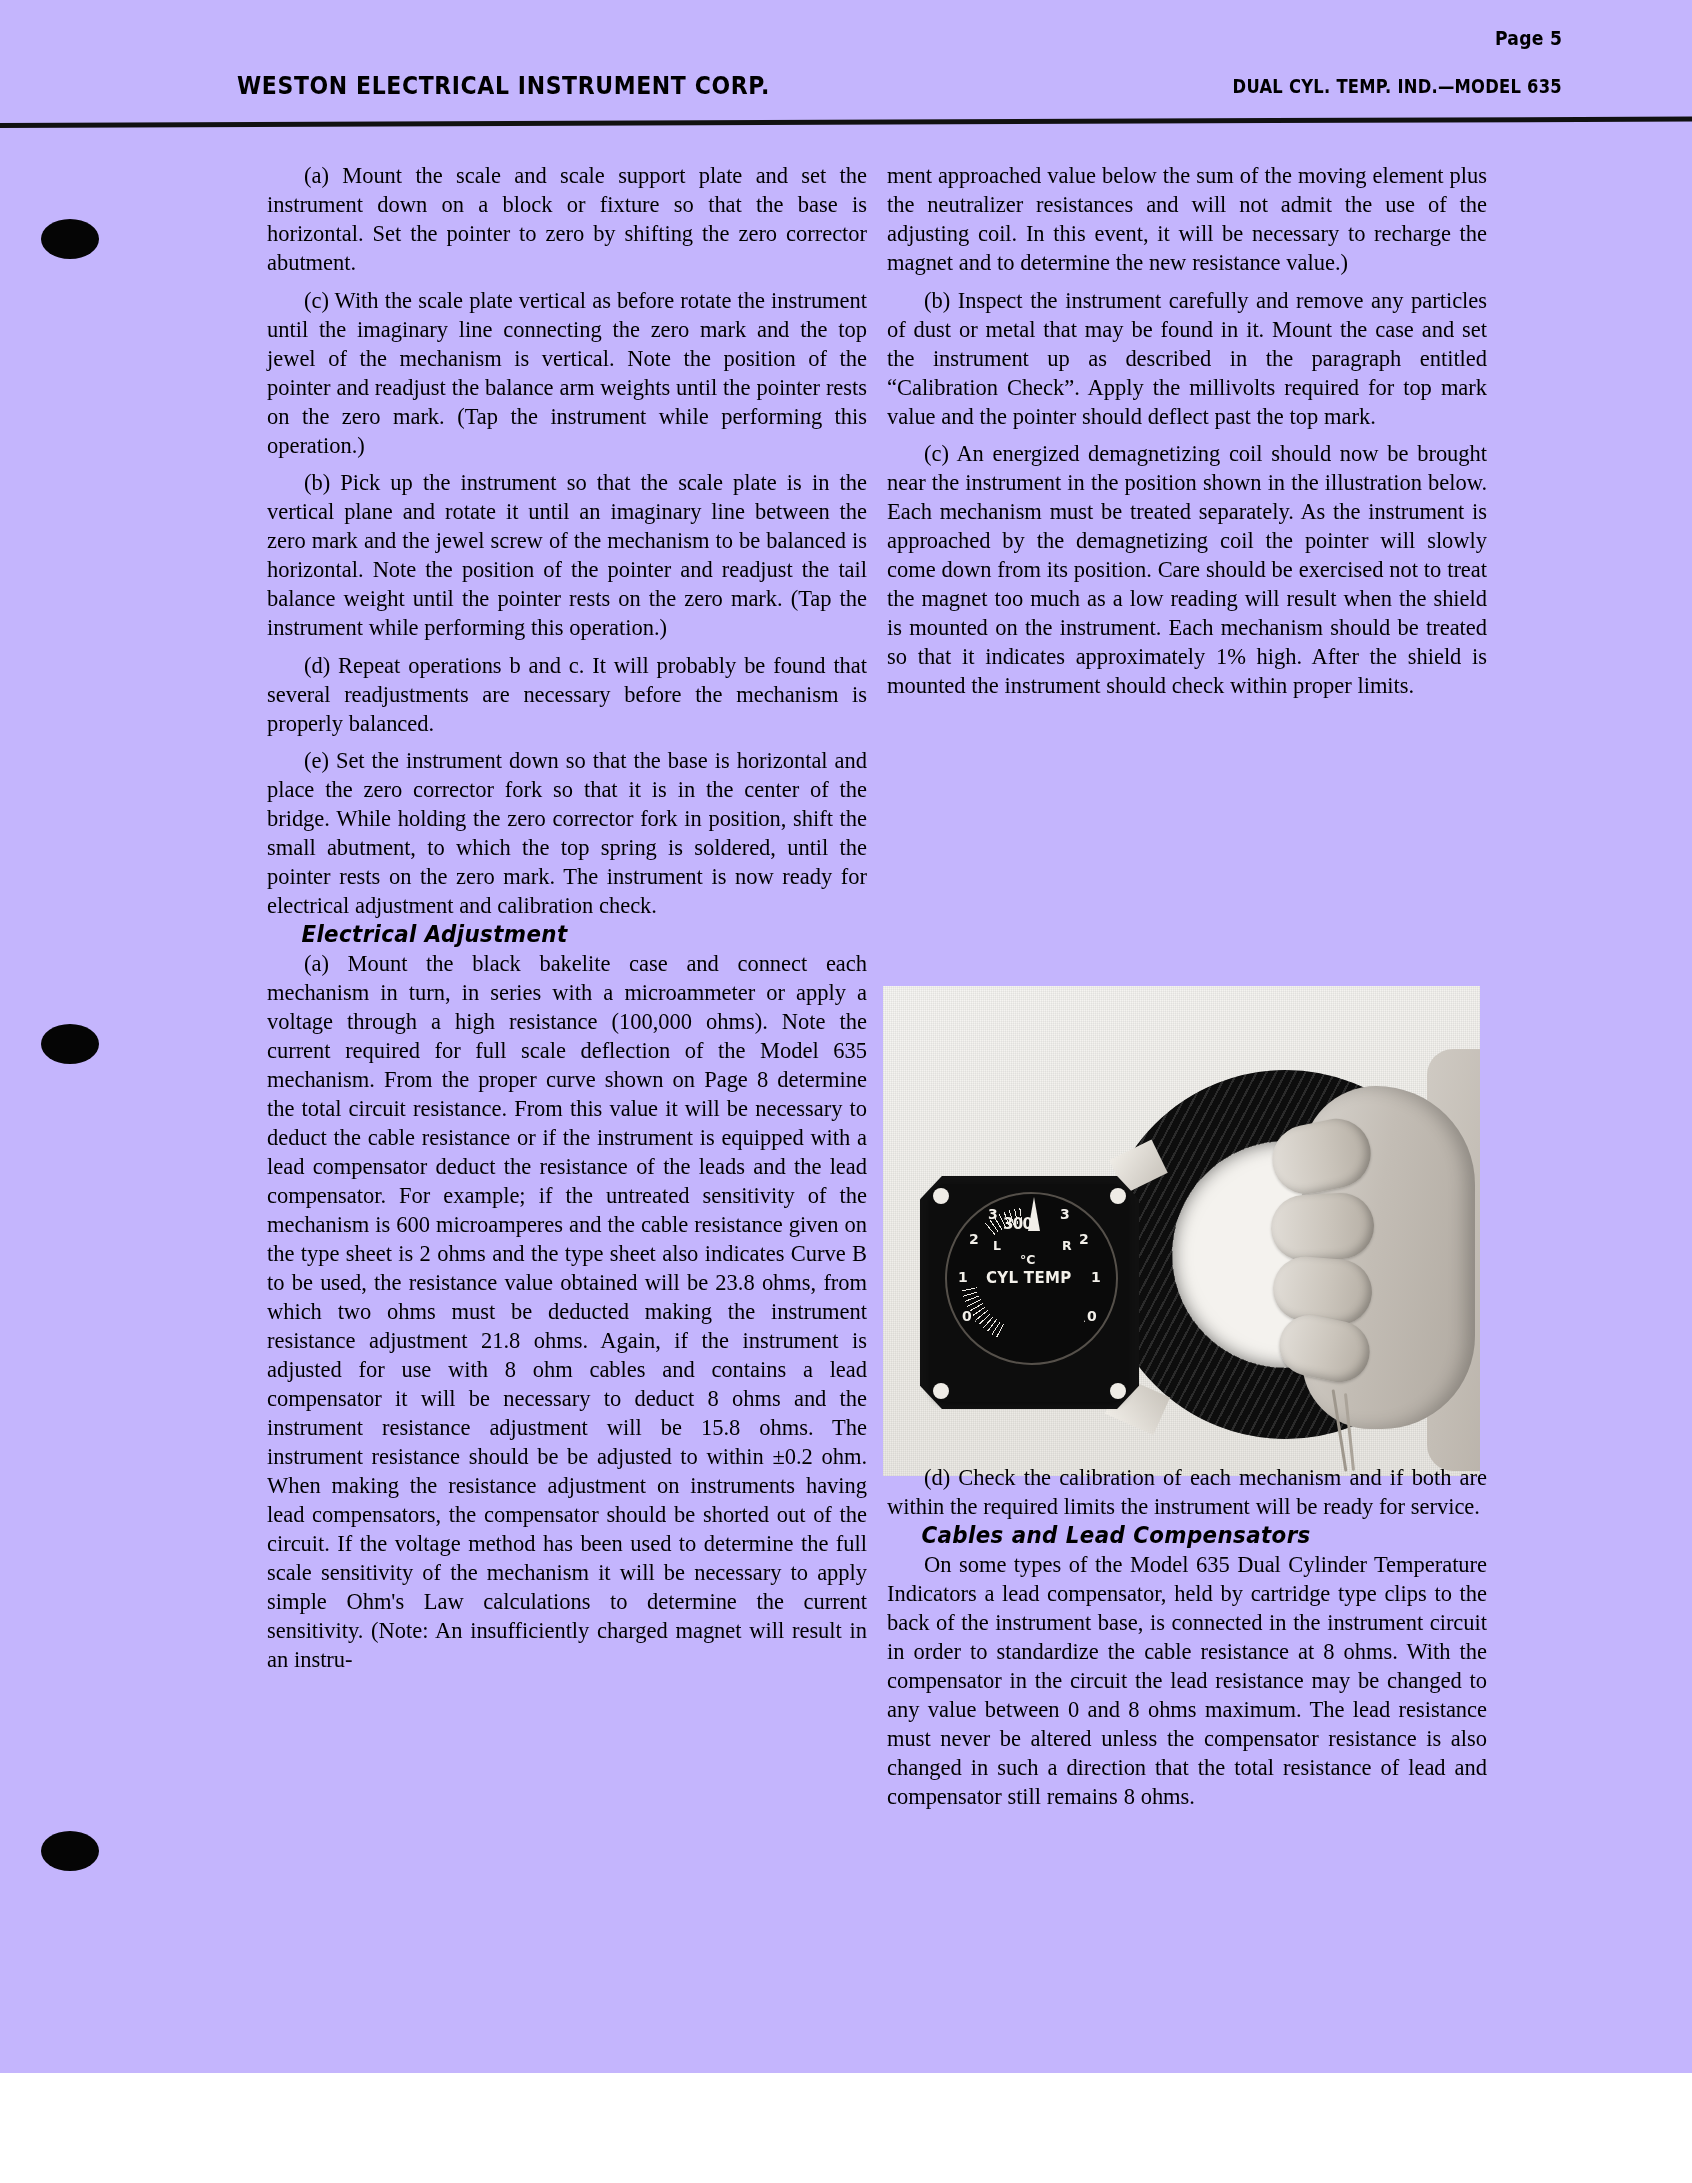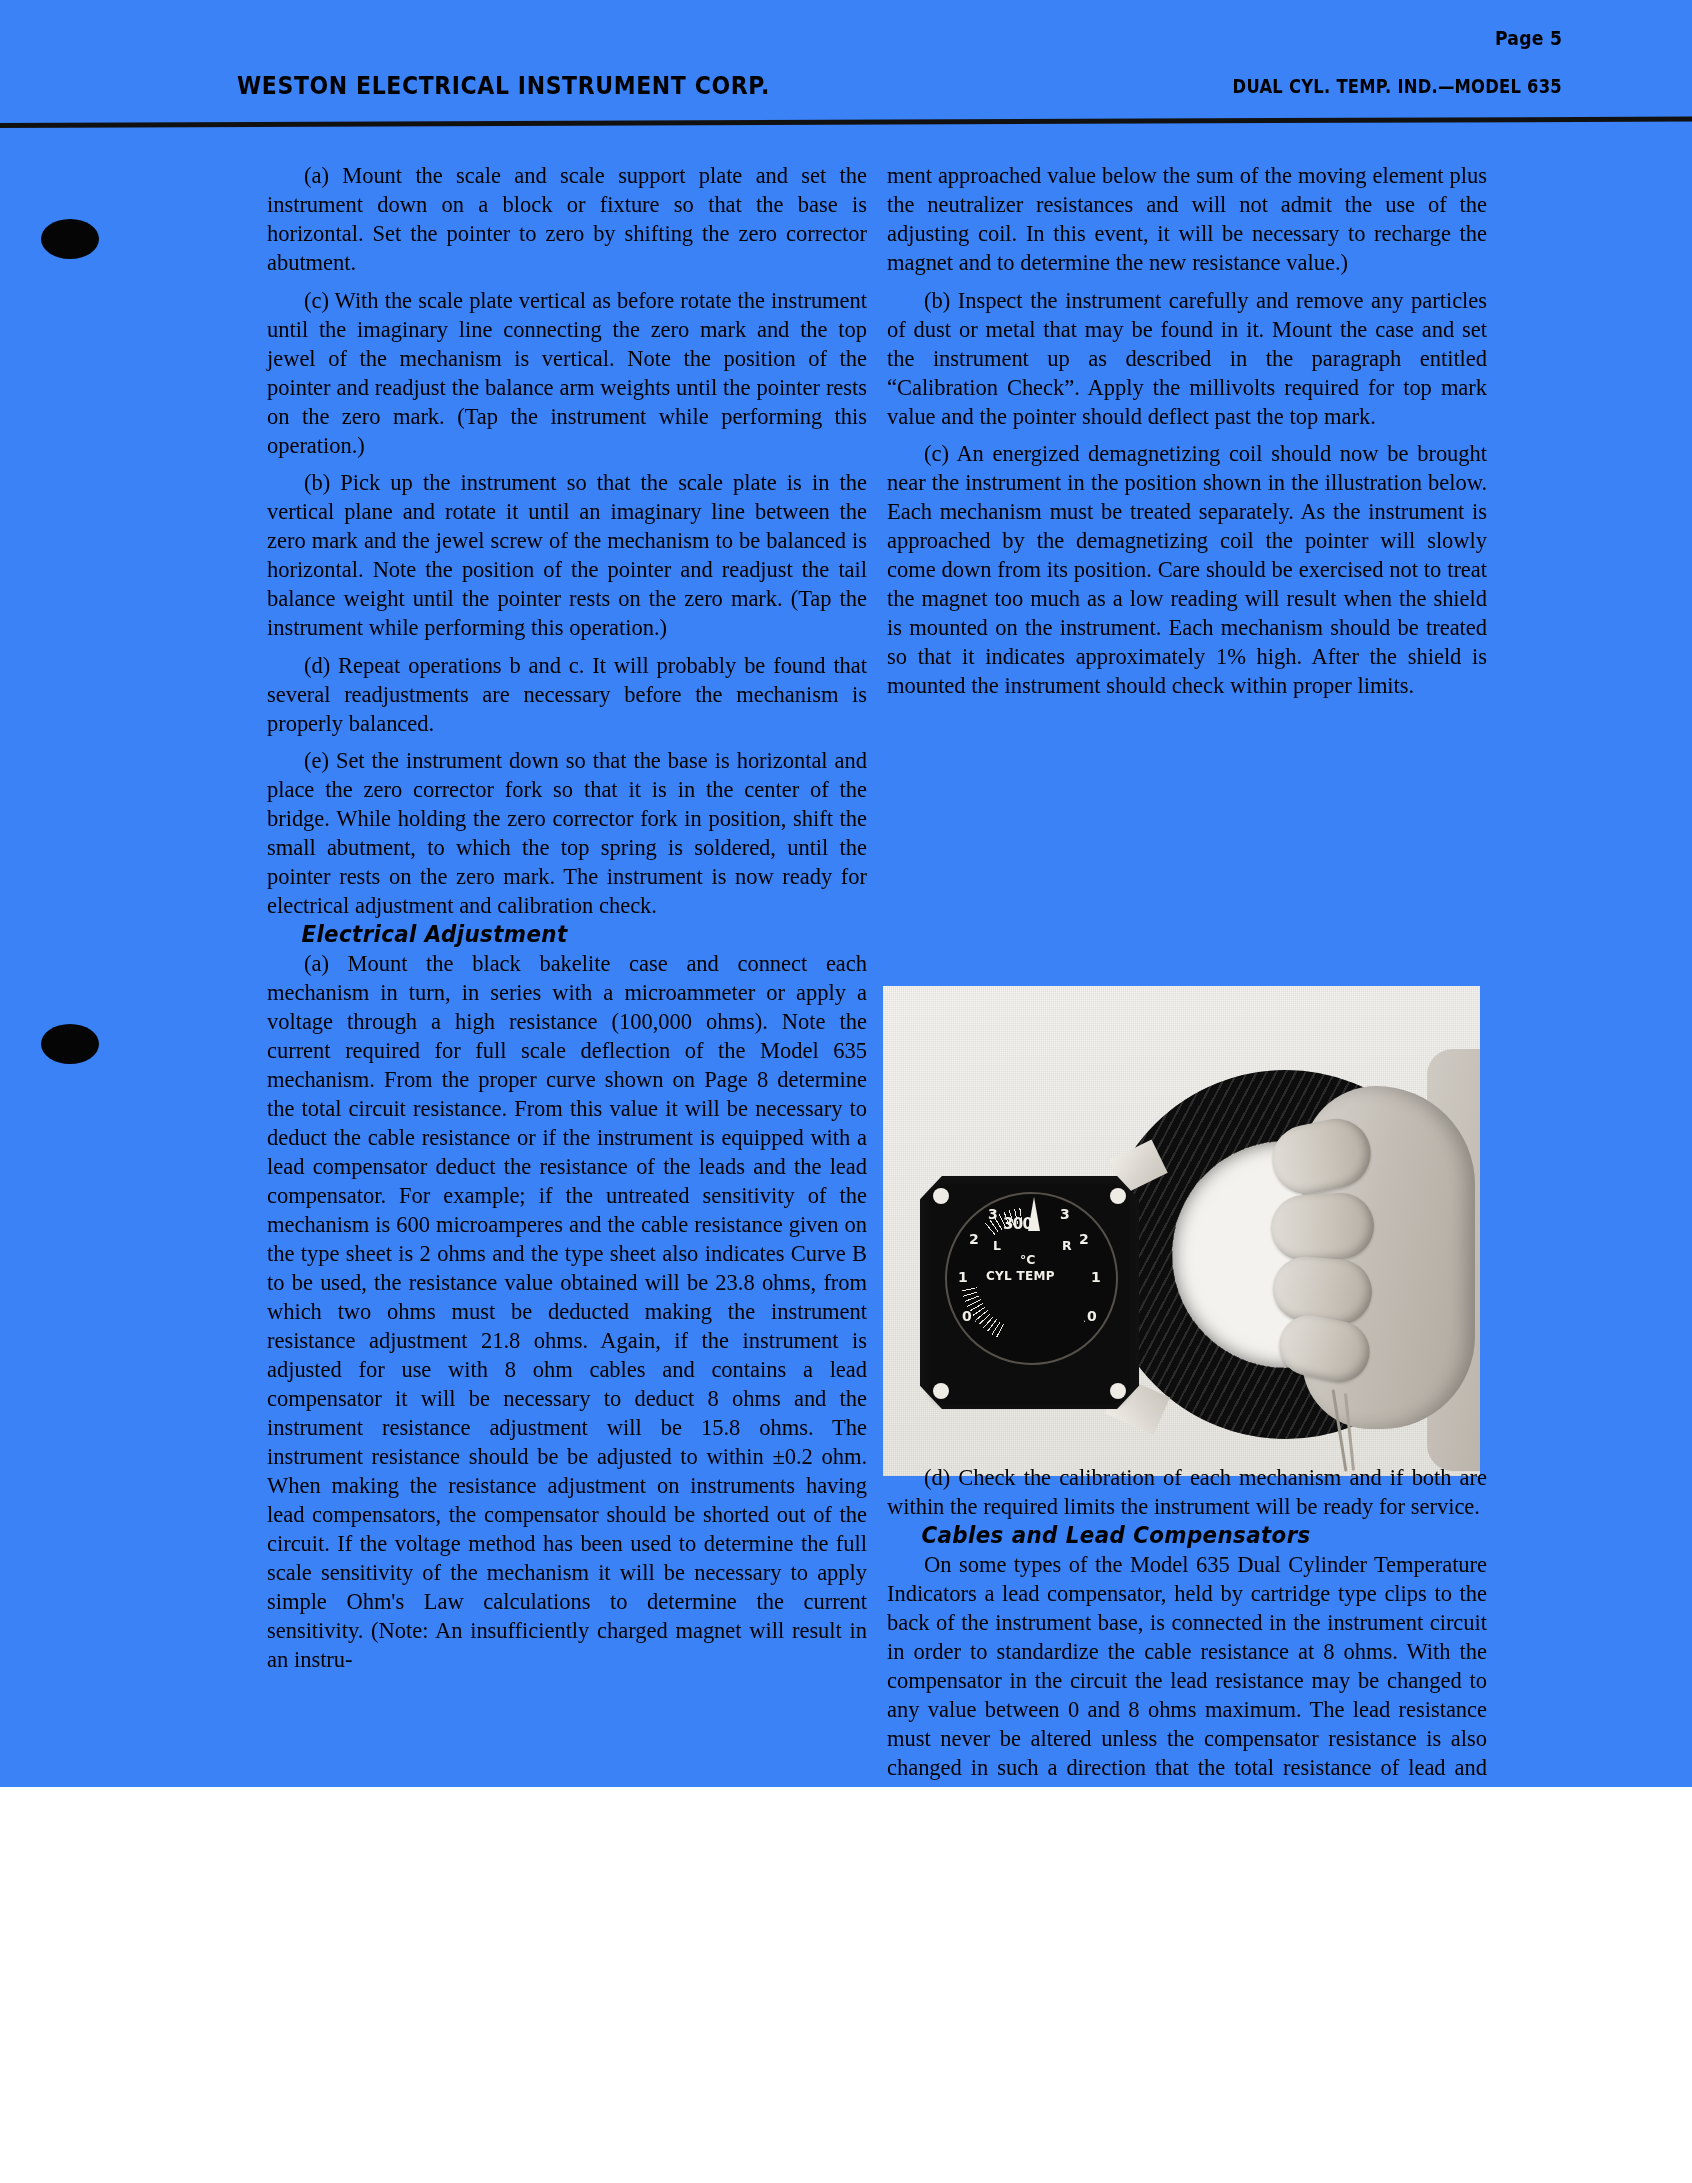--- a/index.html
+++ b/index.html
@@ -3,22 +3,22 @@
 <meta charset="utf-8">
 <style>
   html, body {
     margin: 0;
     padding: 0;
     background: #ffffff;
   }
   .page {
     position: relative;
     width: 1693px;
-    height: 1787px;
-    background: #3b82f6;
+    height: 2073px;
+    background: #c4b5fd;
     overflow: hidden;
     font-family: "Liberation Serif", "DejaVu Serif", serif;
     color: #000000;
   }
 
   
   .punch {
     position: absolute;
     left: 41px;
     width: 58px;
@@ -241,21 +241,21 @@
   .d-2l { left: 86px; top: 245px; }
   .d-2r { left: 196px; top: 245px; }
   .d-1l { left: 75px; top: 283px; }
   .d-1r { left: 208px; top: 283px; }
   .d-0l { left: 79px; top: 322px; }
   .d-0r { left: 204px; top: 322px; }
   .d-300 { left: 120px; top: 229px; font-size: 15px; letter-spacing: -0.7px; }
   .d-L { left: 110px; top: 252px; font-size: 12.5px; }
   .d-R { left: 179px; top: 252px; font-size: 12.5px; }
   .d-C { left: 137px; top: 266px; font-size: 12.5px; }
-  .d-cyl { left: 103px; top: 283px; font-size: 12px; letter-spacing: 0.3px; }
+  .d-cyl { left: 103px; top: 283px; font-size: 15px; letter-spacing: 0.3px; }
   .pointer-v {
     left: 92px; top: 216px; width: 108px; height: 120px;
     border-left: 1.3px solid #ece9e3;
     border-right: 1.3px solid #ece9e3;
     clip-path: polygon(50% 0, 100% 100%, 0 100%);
     background: transparent;
   }
   .needle {
     left: 145px; top: 211px; width: 0; height: 0;
     border-left: 6px solid transparent;

